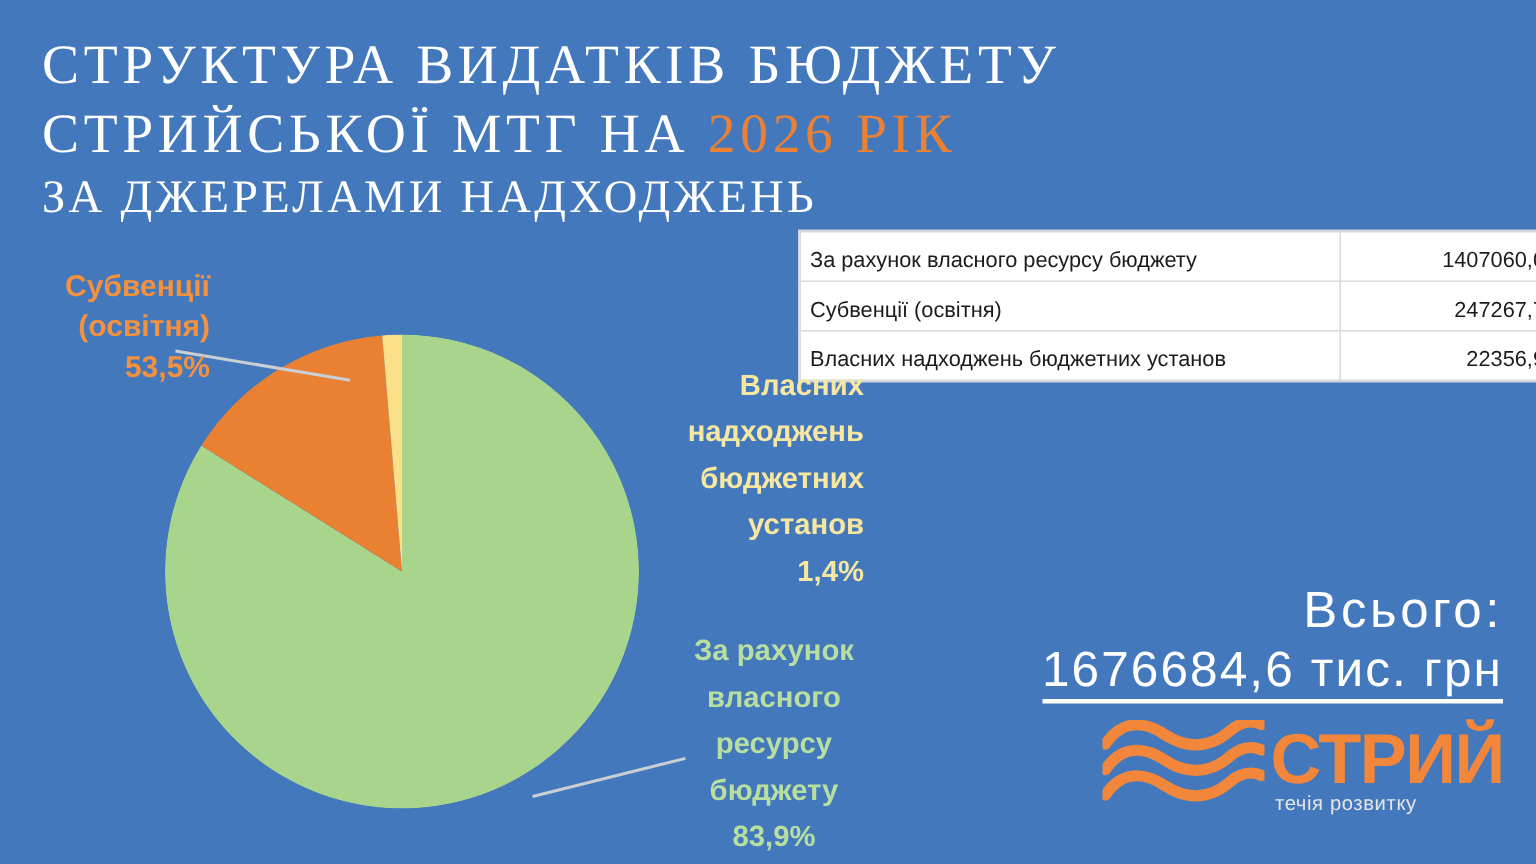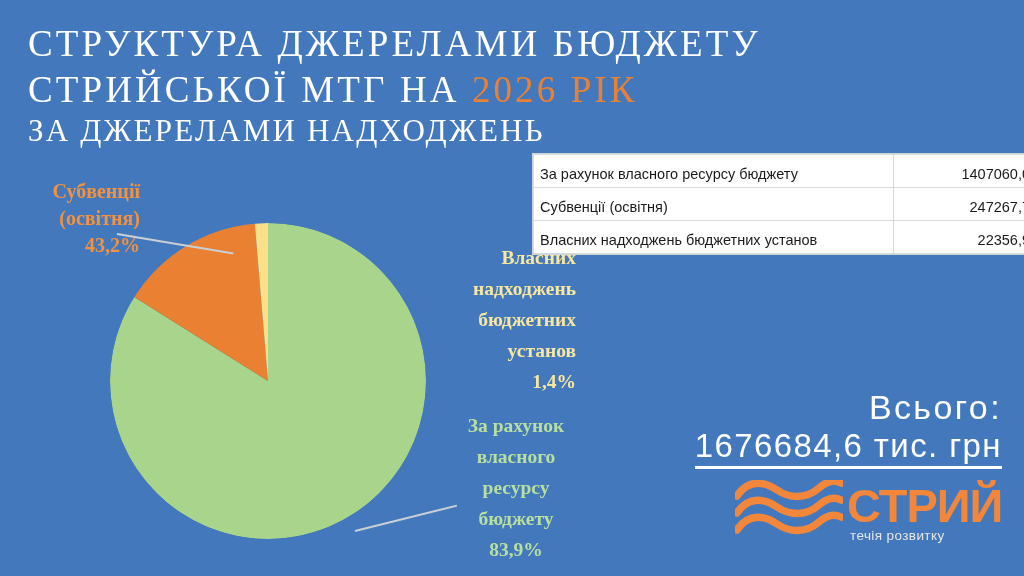--- a/index.html
+++ b/index.html
@@ -105,21 +105,21 @@
   .leader-own {
     left: 355px;
     top: 530px;
     width: 105px;
     transform: rotate(-14deg);
   }
 
   
   .pie-label {
     position: absolute;
-    font-family: Liberation Serif, serif;
+    font-family: Liberation Sans, sans-serif;
     font-weight: bold;
     line-height: 27px;
     white-space: nowrap;
   }
   .label-subvention {
     left: 0px;
     top: 178px;
     width: 140px;
     text-align: right;
     font-size: 20px;
@@ -129,21 +129,21 @@
     left: 404px;
     top: 242px;
     width: 172px;
     text-align: right;
     font-size: 19.5px;
     color: #f7e7a0;
     line-height: 31px;
   }
   .label-own-resource {
     left: 430px;
-    top: 410px;
+    top: 419px;
     width: 172px;
     text-align: center;
     font-size: 19.5px;
     color: #b8dfa0;
     line-height: 31px;
   }
 
   
   .total-block {
     position: absolute;
@@ -202,21 +202,21 @@
     color: #e5e5e5;
     letter-spacing: 0.4px;
   }
 </style>
 </head>
 <body>
 
 <div id="slide">
 
   <div class="title-block">
-    <div class="title-line1">СТРУКТУРА ДЖЕРЕЛАМИ БЮДЖЕТУ</div>
+    <div class="title-line1">СТРУКТУРА ВИДАТКІВ БЮДЖЕТУ</div>
     <div class="title-line2"><span>СТРИЙСЬКОЇ МТГ НА </span><span class="title-accent">2026 РІК</span></div>
     <div class="title-line3">ЗА ДЖЕРЕЛАМИ НАДХОДЖЕНЬ</div>
   </div>
 
   <table class="data-table">
     <tbody>
       <tr>
         <td class="cell-label">За рахунок власного ресурсу бюджету</td>
         <td class="cell-value">1407060,0</td>
       </tr>
@@ -243,21 +243,21 @@
   </div>
 
   <div class="leader leader-subv"></div>
   <div class="leader leader-own"></div>
 
   <div class="pie-label label-subvention">
 
     <div>
       <span>Субвенції</span><br>
       <span>(освітня)</span><br>
-      <span>43,2%</span>
+      <span>53,5%</span>
     </div>
   </div>
 
   <div class="pie-label label-institutions">
     <span>Власних</span><br>
     <span>надходжень</span><br>
     <span>бюджетних</span><br>
     <span>установ</span><br>
     <span>1,4%</span>
   </div>

